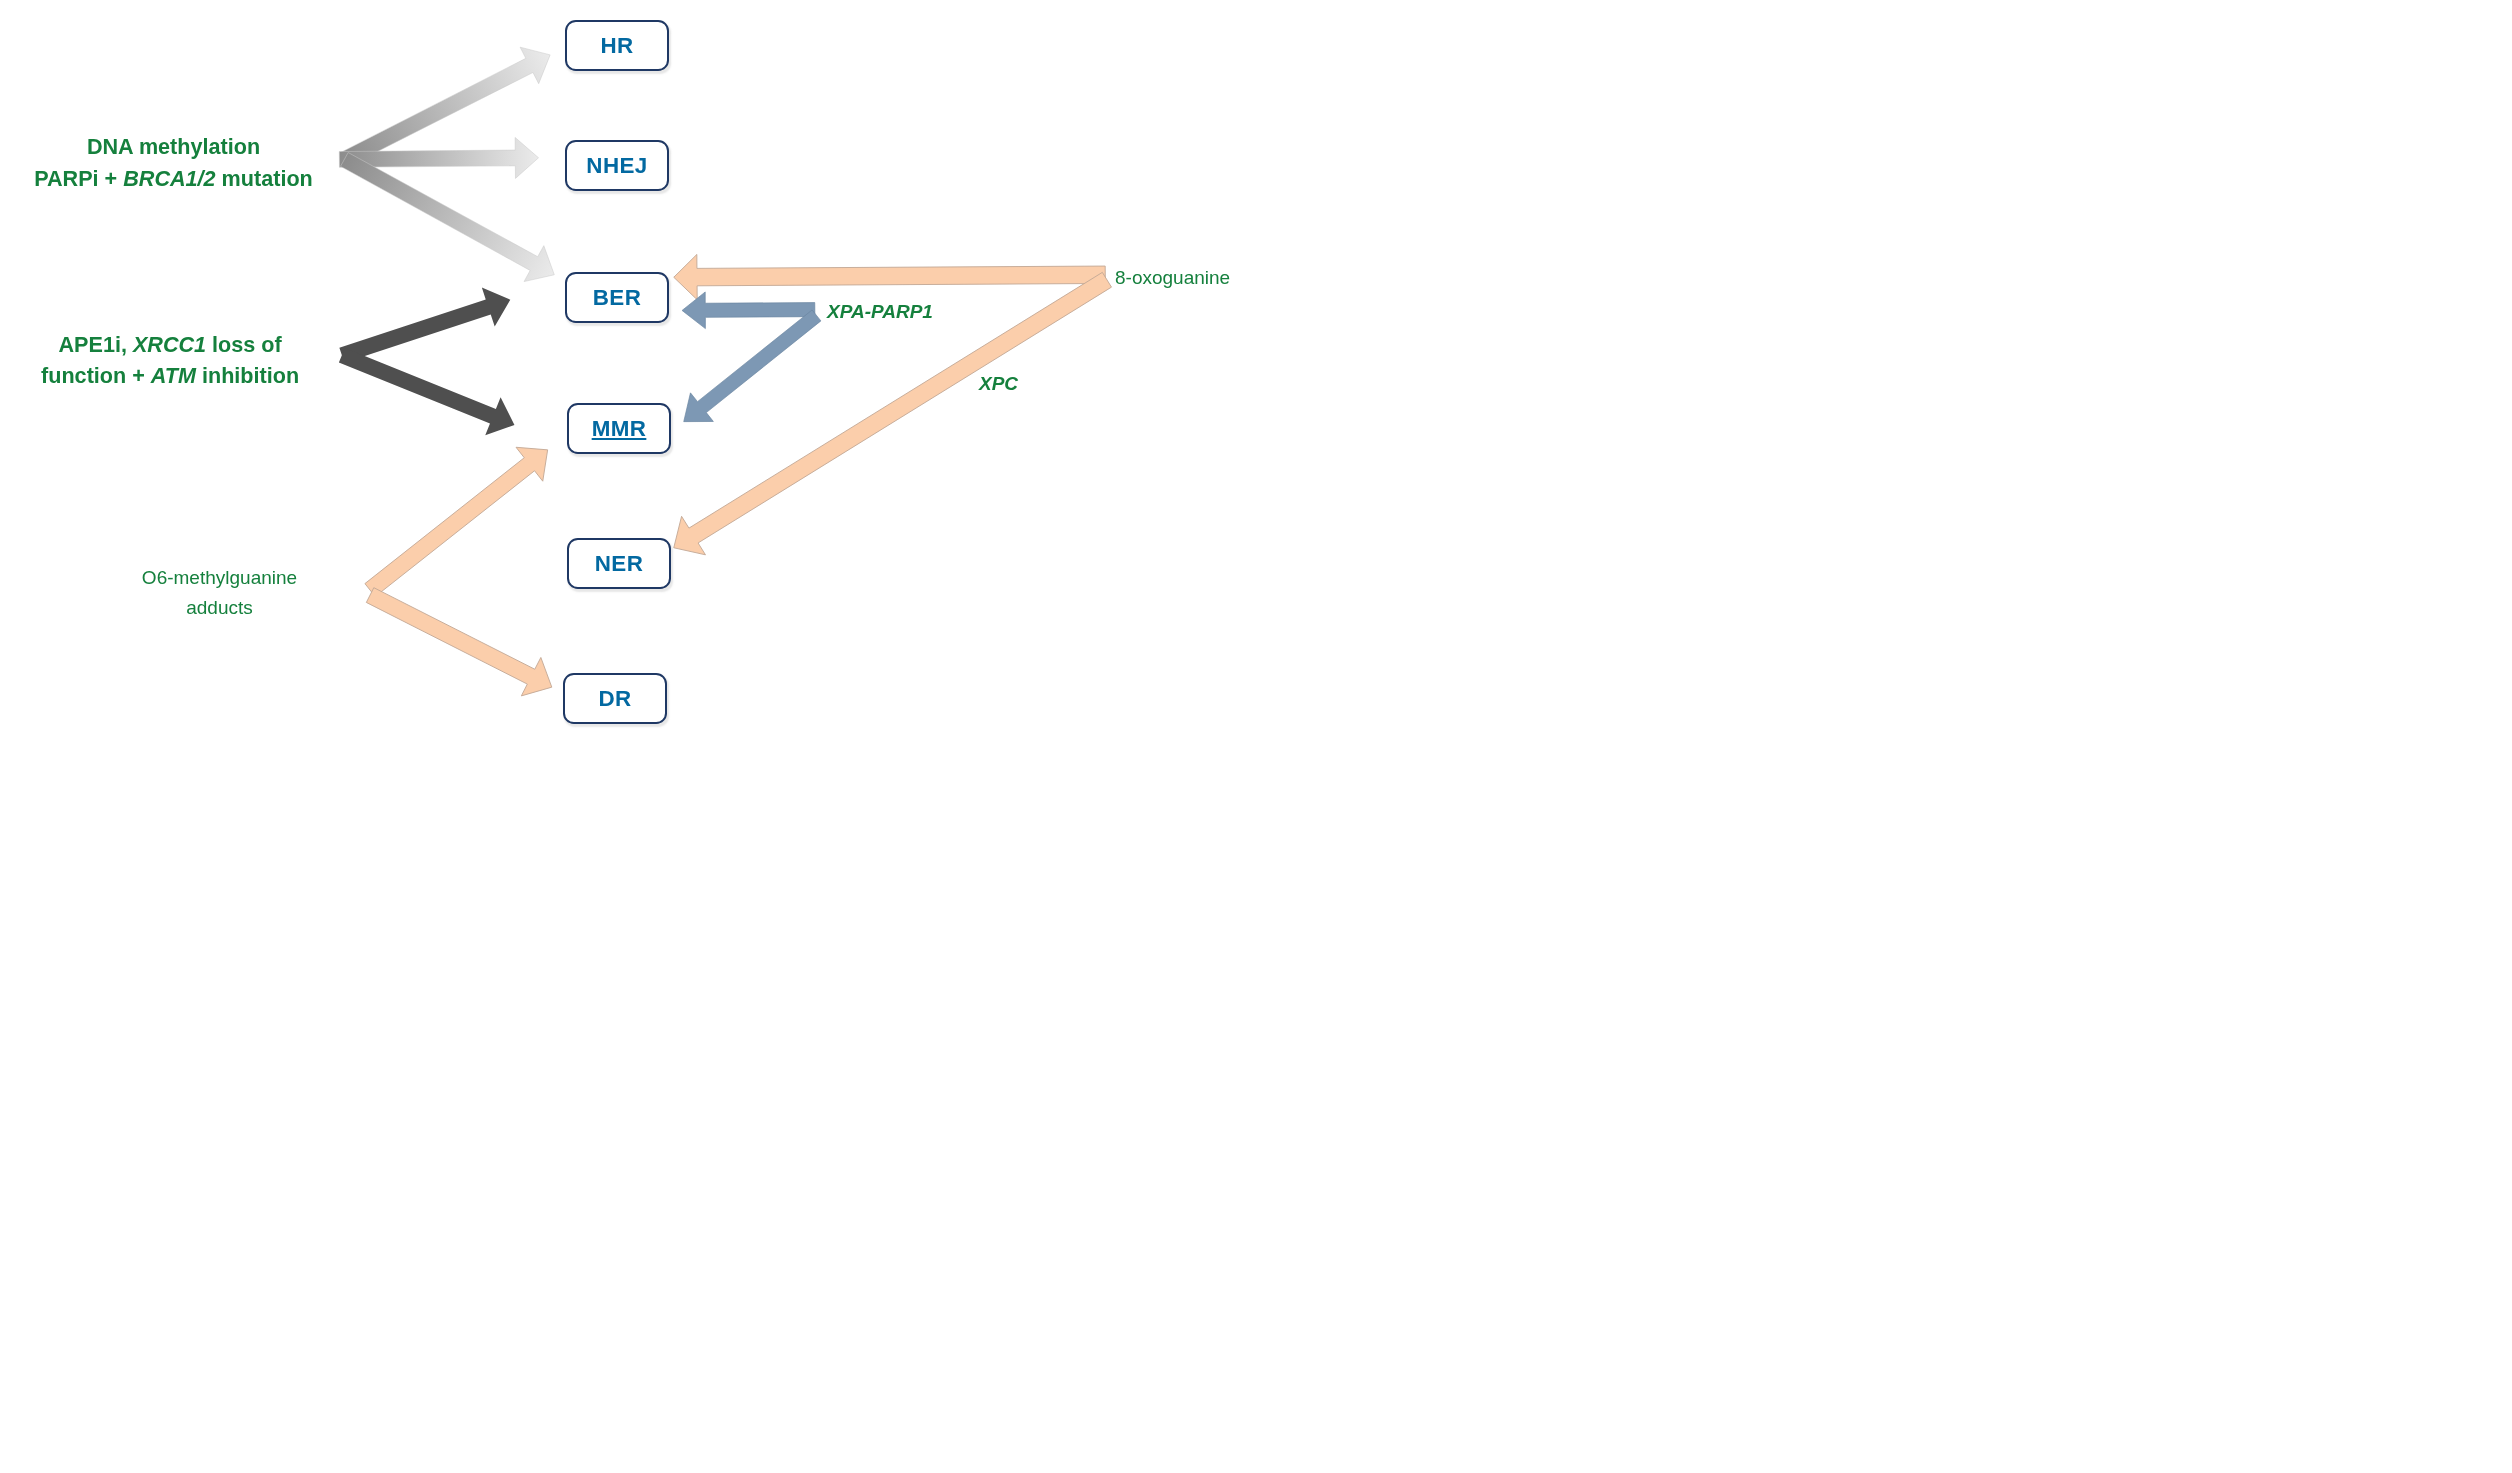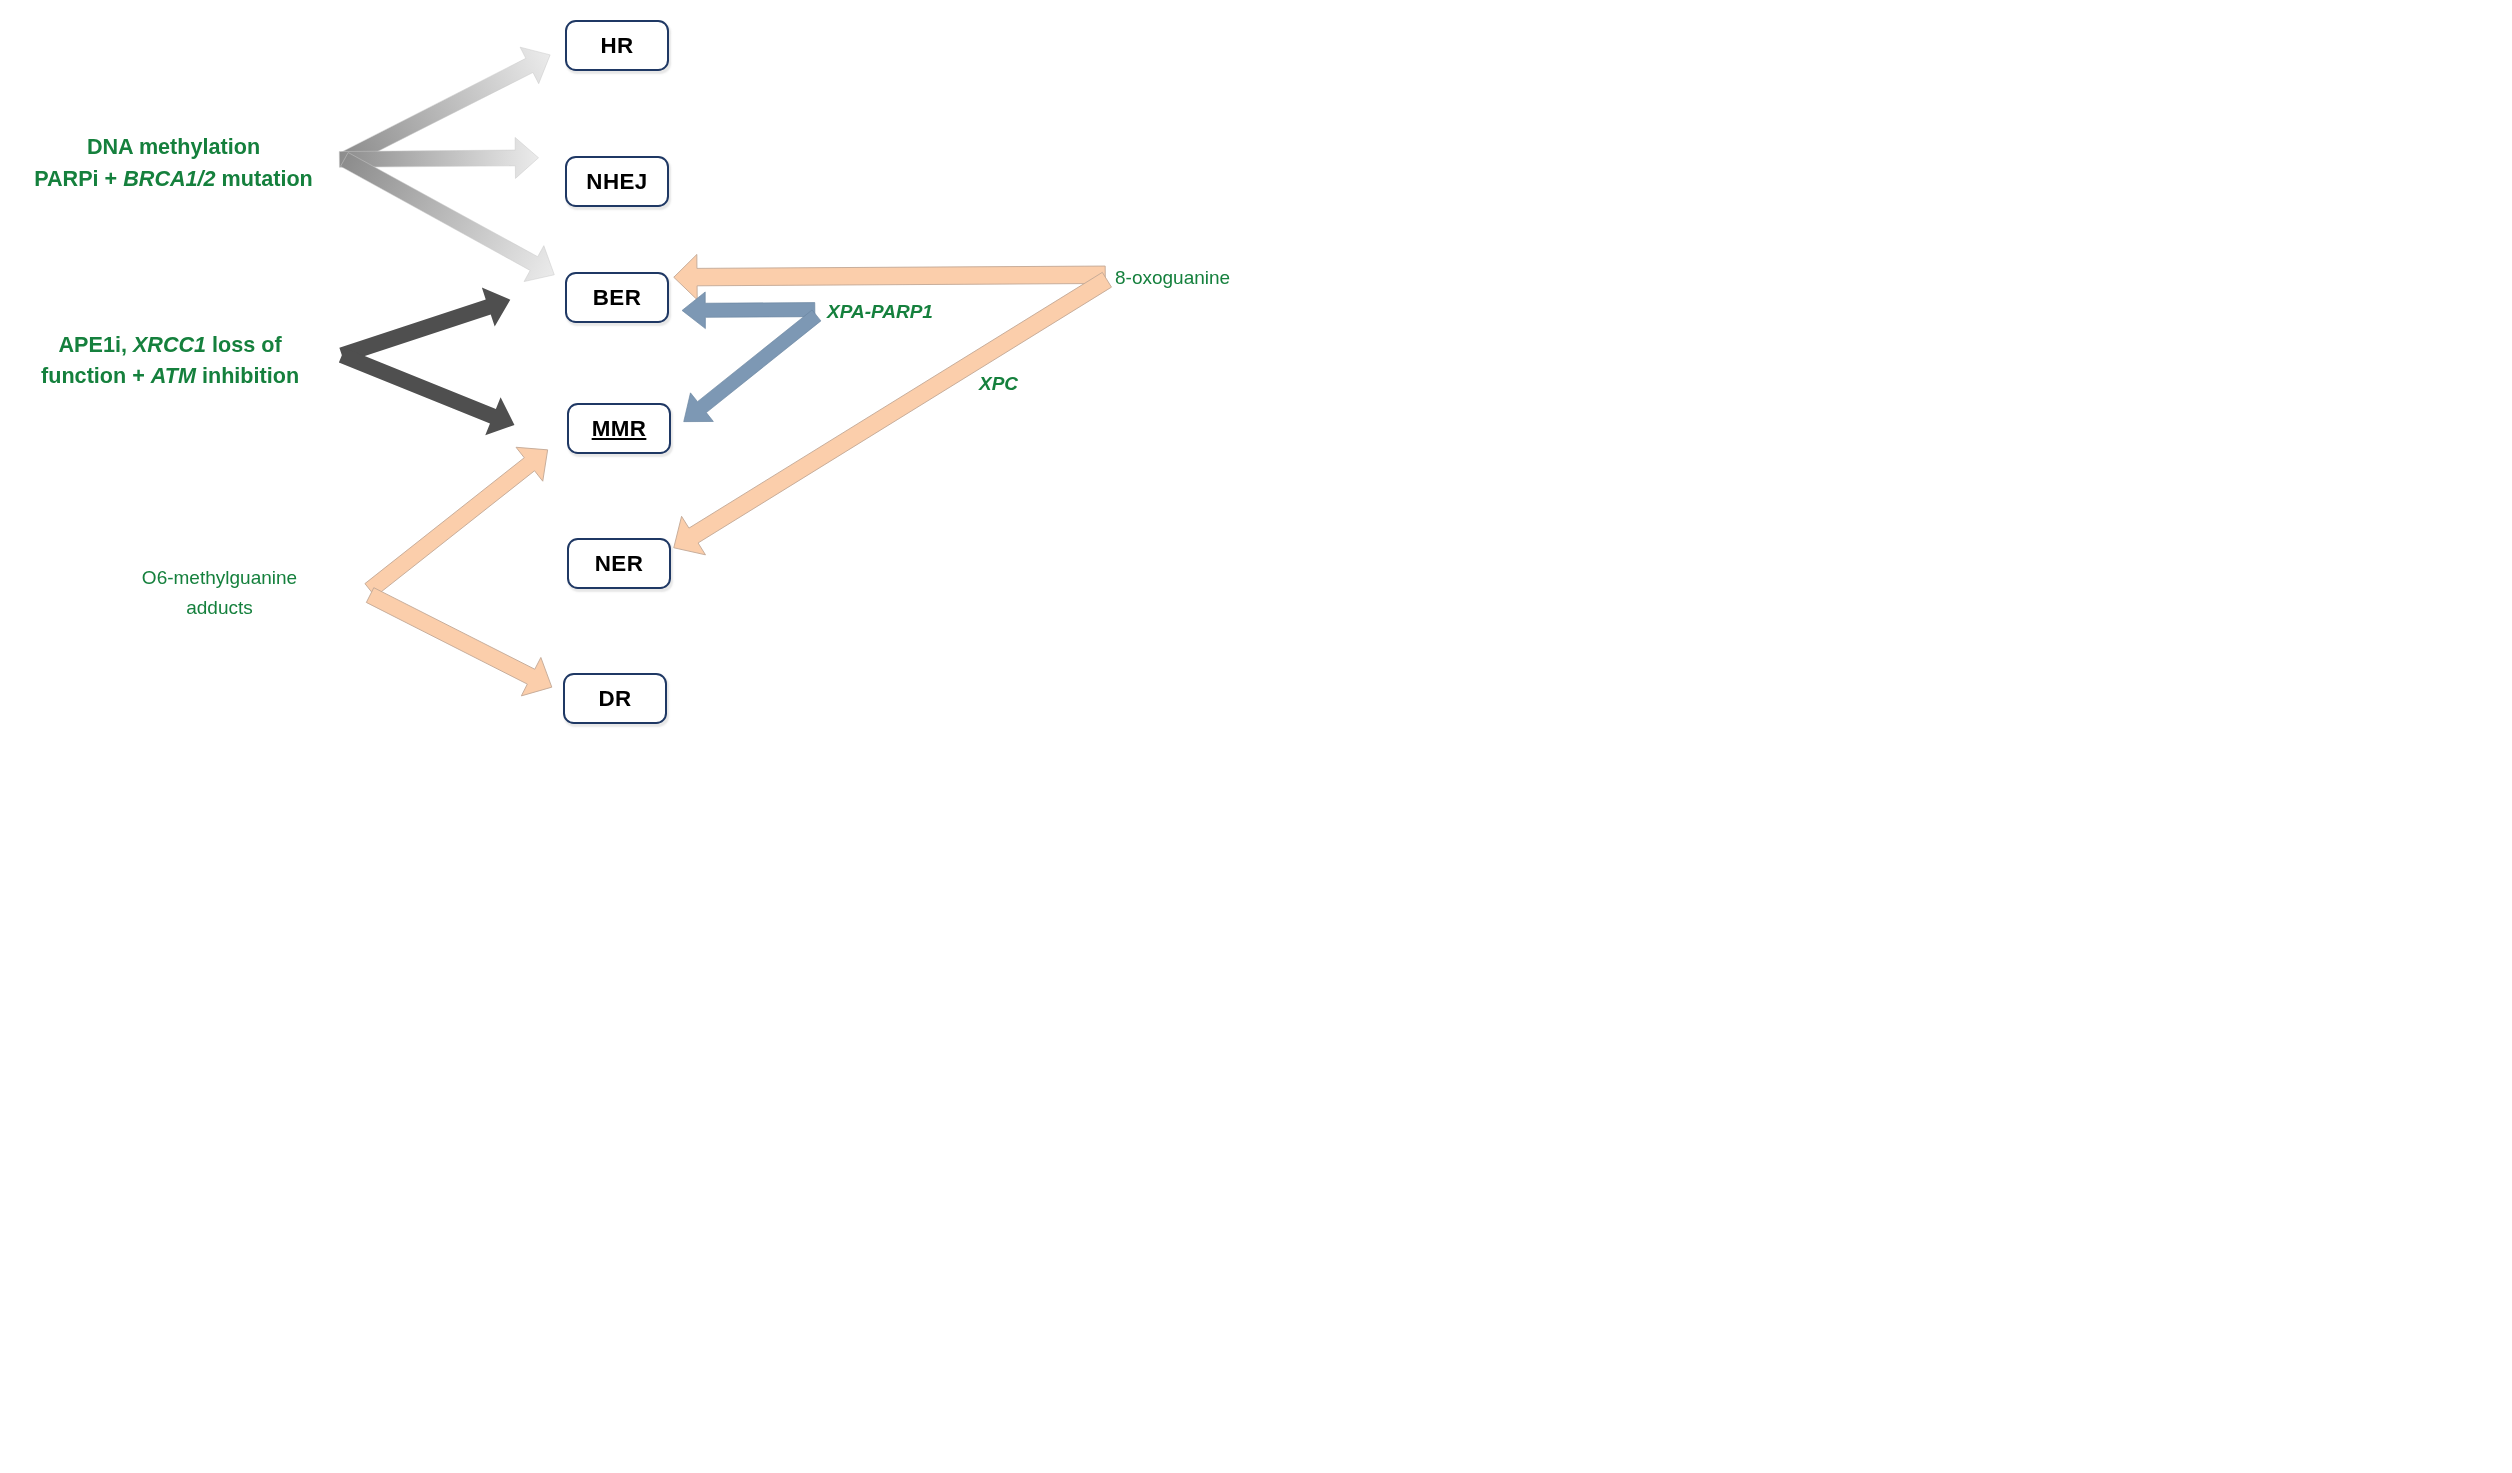--- a/index.html
+++ b/index.html
@@ -27,21 +27,21 @@
     width: 104px;
     height: 51px;
     background: #ffffff;
     border: 2.5px solid #1f3864;
     border-radius: 10.8px;
     display: flex;
     align-items: center;
     justify-content: center;
     font-size: 22.4px;
     font-weight: bold;
-    color: #000000;
+    color: #0369a1;
     letter-spacing: 0.4px;
     box-shadow: 1.7px 2.5px 1.7px rgba(160,160,160,0.25);
     box-sizing: border-box;
   }
   .lbl {
     position: absolute;
     color: #15803d;
     white-space: nowrap;
   }
   .lbl.center { text-align: center; white-space: normal; }
@@ -80,21 +80,21 @@
         <polygon points="452.2,718.8 644.2,567.2 654.1,579.8 660.0,542.0 621.9,538.9 631.8,551.5 439.8,703.2" fill="#fbceab" stroke="#c2a896" stroke-width="1.1"></polygon>
         <polygon points="441.5,725.9 635.5,824.3 628.3,838.5 665.0,828.0 651.8,792.2 644.5,806.4 450.5,708.1" fill="#fbceab" stroke="#c2a896" stroke-width="1.1"></polygon>
         <polygon points="1331.9,320.5 839.9,323.3 839.8,306.5 812.0,334.0 840.2,361.1 840.1,344.3 1332.1,341.5" fill="#fbceab" stroke="#c2a896" stroke-width="1.1"></polygon>
         <polygon points="1328.5,328.1 830.3,636.3 821.4,622.1 812.0,660.0 850.2,668.5 841.3,654.2 1339.5,345.9" fill="#fbceab" stroke="#c2a896" stroke-width="1.1"></polygon>
         <polygon points="981.9,364.5 849.9,365.3 849.9,351.7 822.0,374.0 850.1,395.9 850.1,382.3 982.1,381.5" fill="#7d98b4" stroke="#69849f" stroke-width="0.8"></polygon>
         <polygon points="978.7,373.4 840.6,483.9 832.1,473.3 824.0,508.0 859.7,507.8 851.2,497.1 989.3,386.6" fill="#7d98b4" stroke="#69849f" stroke-width="0.8"></polygon>
       </g>
   </svg>
 
   <div class="node" style="left:565px; top:20px;">HR</div>
-  <div class="node" style="left:565px; top:156px;">NHEJ</div>
+  <div class="node" style="left:565px; top:140px;">NHEJ</div>
   <div class="node" style="left:565px; top:272px;">BER</div>
   <div class="node" style="left:567px; top:403px;text-decoration:underline;">MMR</div>
   <div class="node" style="left:567px; top:538px;">NER</div>
   <div class="node" style="left:563px; top:673px;">DR</div>
 
   <div class="lbl big center" style="left:7.5px; top:131px; width:332px;">
     <div>DNA methylation</div>
     <div>
       <span class="b">PARPi + </span><span class="bi">BRCA1/2</span><span class="b"> mutation</span>
     </div>

